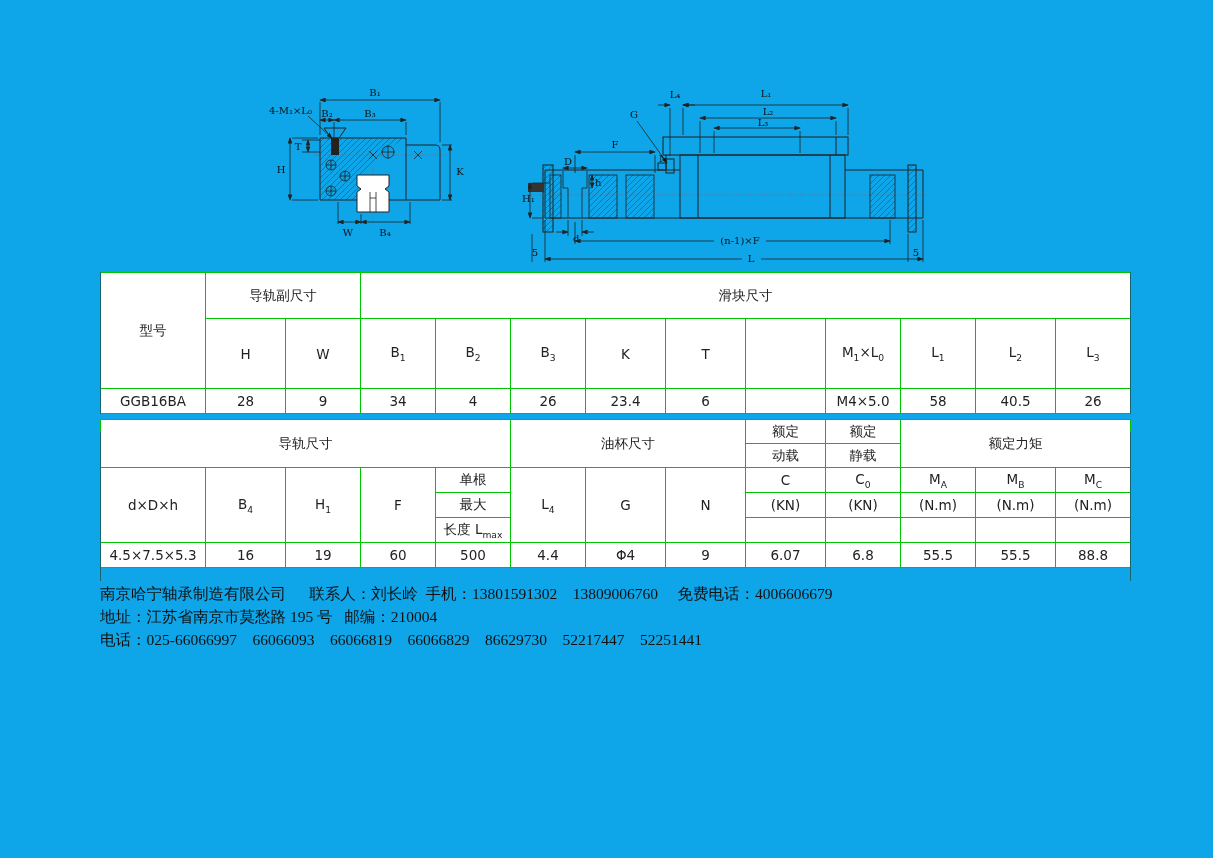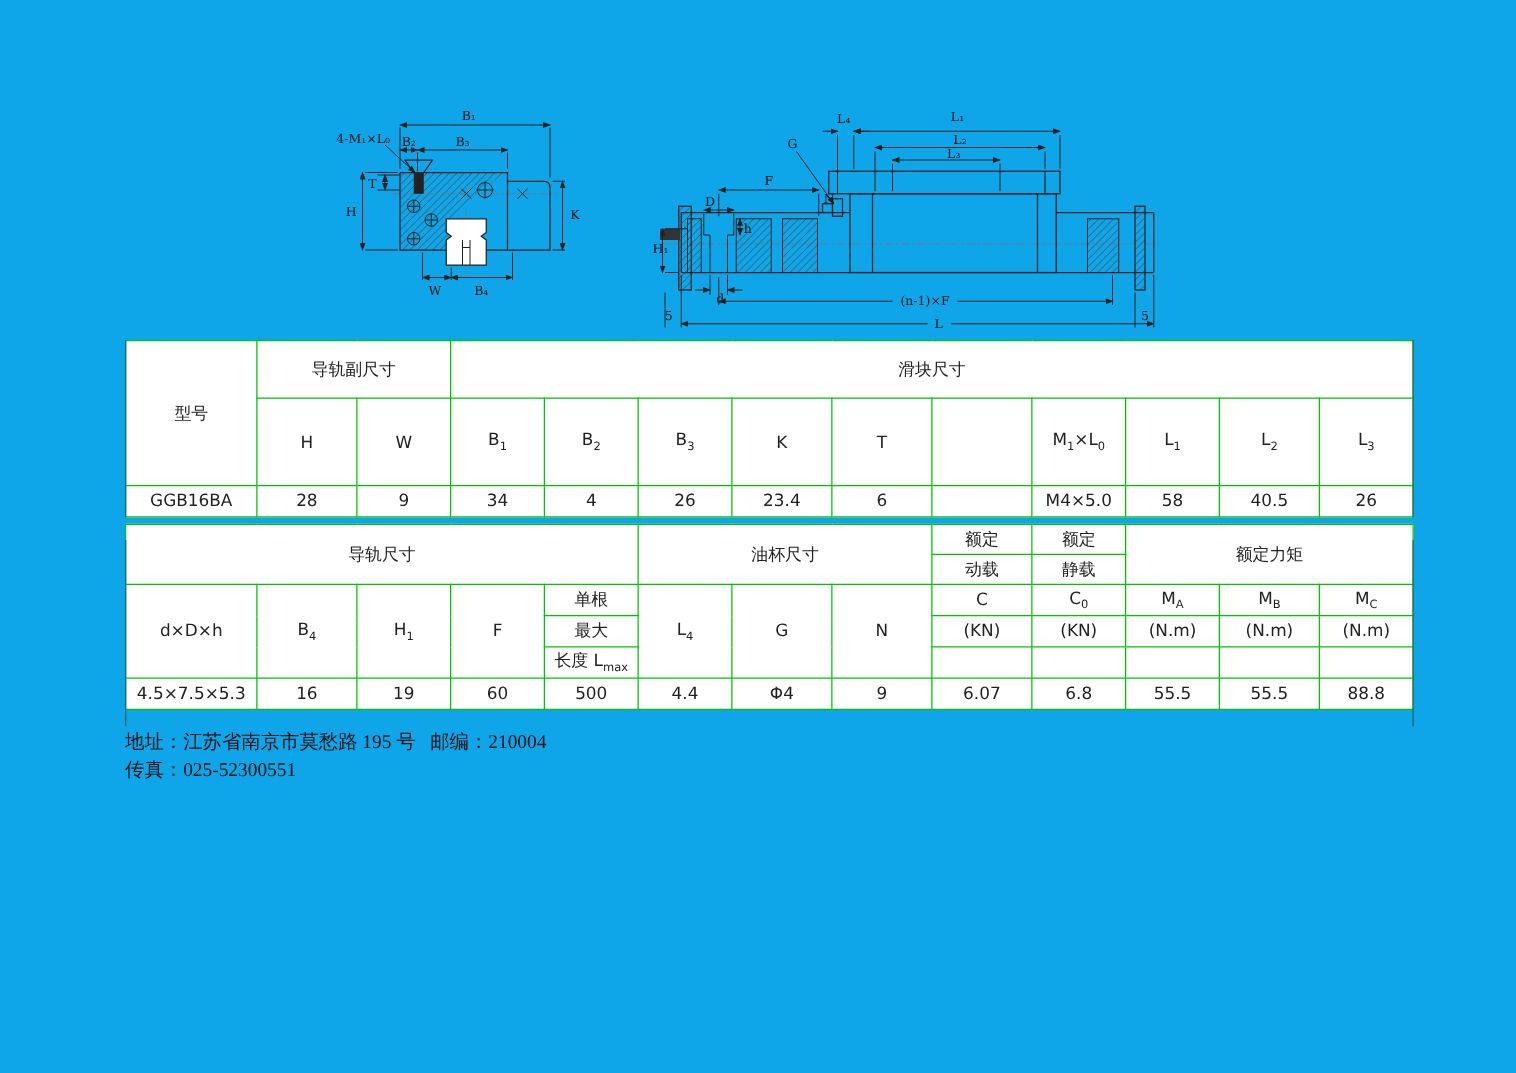--- a/index.html
+++ b/index.html
@@ -349,17 +349,18 @@
       <td>55.5</td>
       <td>55.5</td>
       <td>88.8</td>
     </tr>
   </tbody>
     </table>
   <div class="teal-edge" style="left:100px; top:432px; height:149px;"></div>
   <div class="teal-edge" style="left:1130px; top:432px; height:149px;"></div>
 
   <div class="footer">
+    <div>南京哈宁轴承制造有限公司      联系人：刘长岭  手机：13801591302    13809006760     免费电话：4006606679</div>
     <div>地址：江苏省南京市莫愁路 195 号   邮编：210004</div>
-    <div>传真：025-52300551</div>
+    <div>电话：025-66066997    66066093    66066819    66066829    86629730    52217447    52251441</div>
   </div>
 
 </div>
 
 </body></html>

